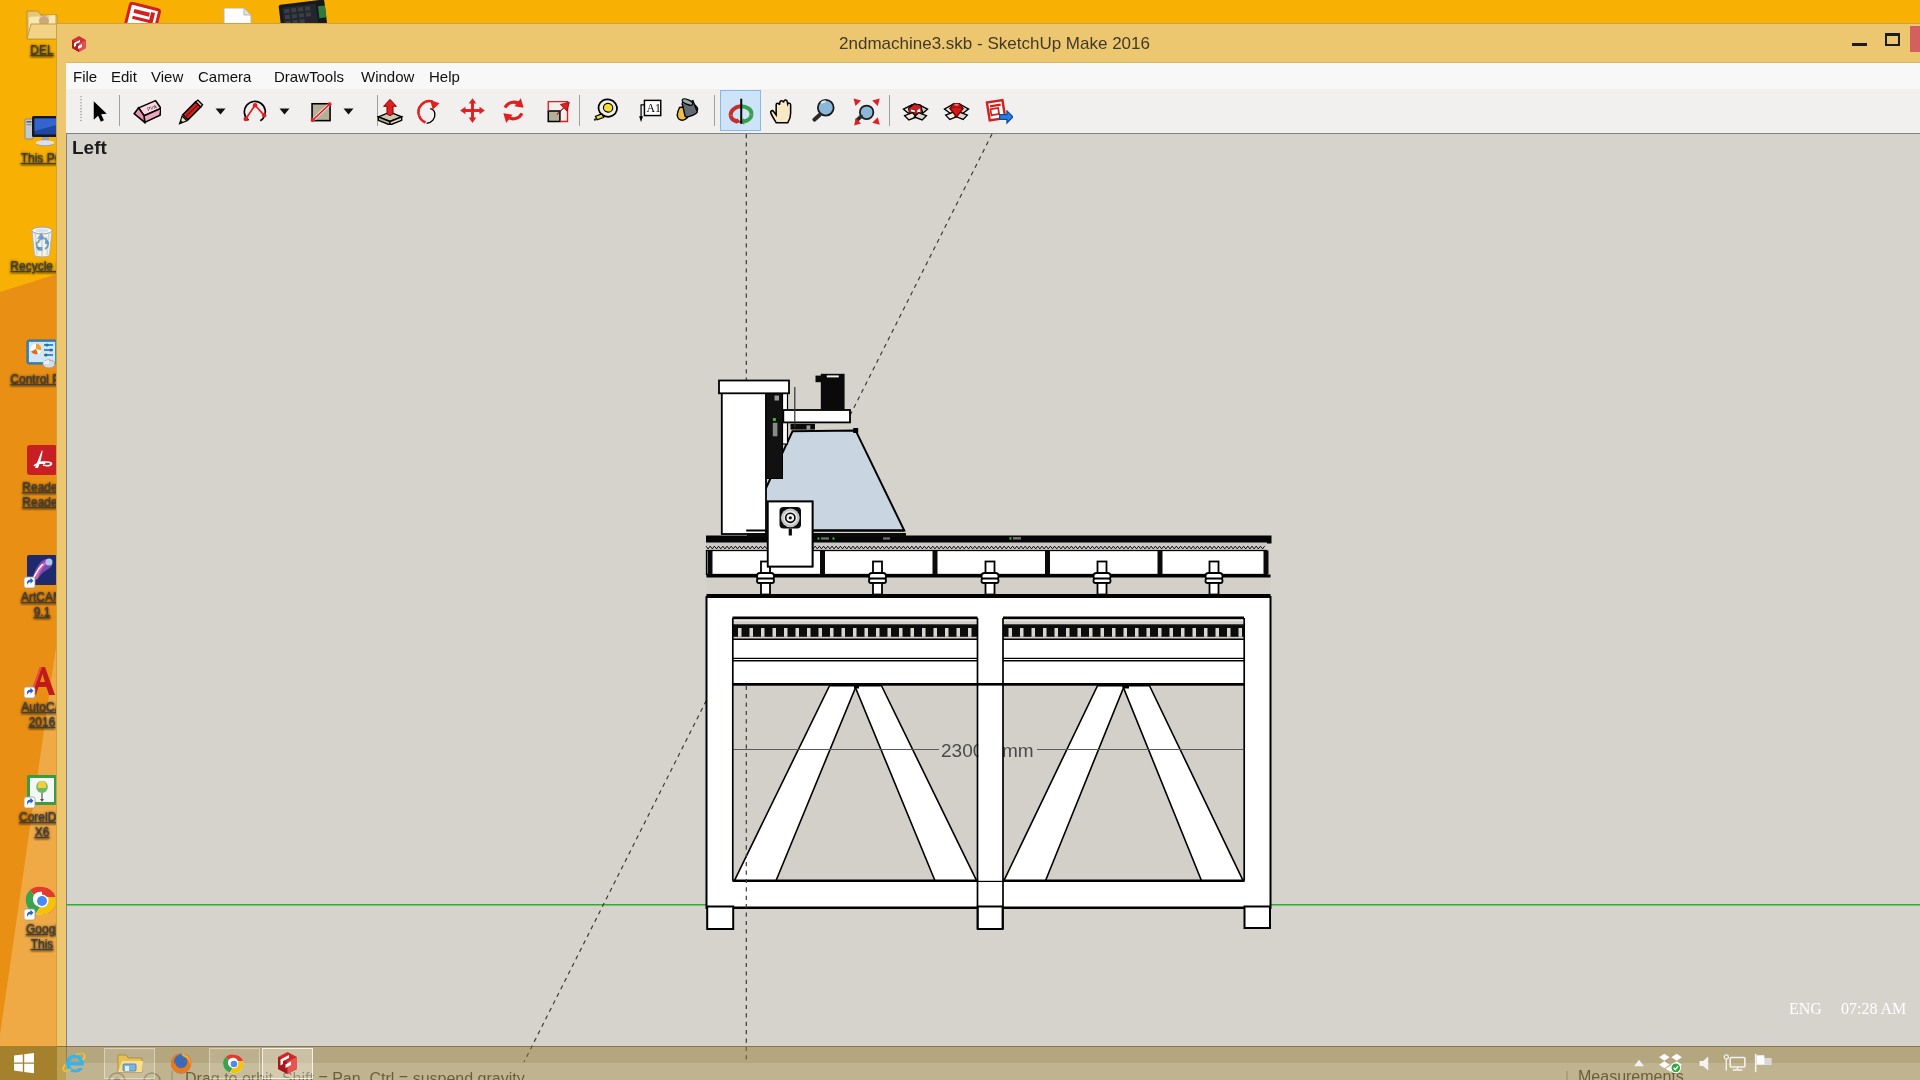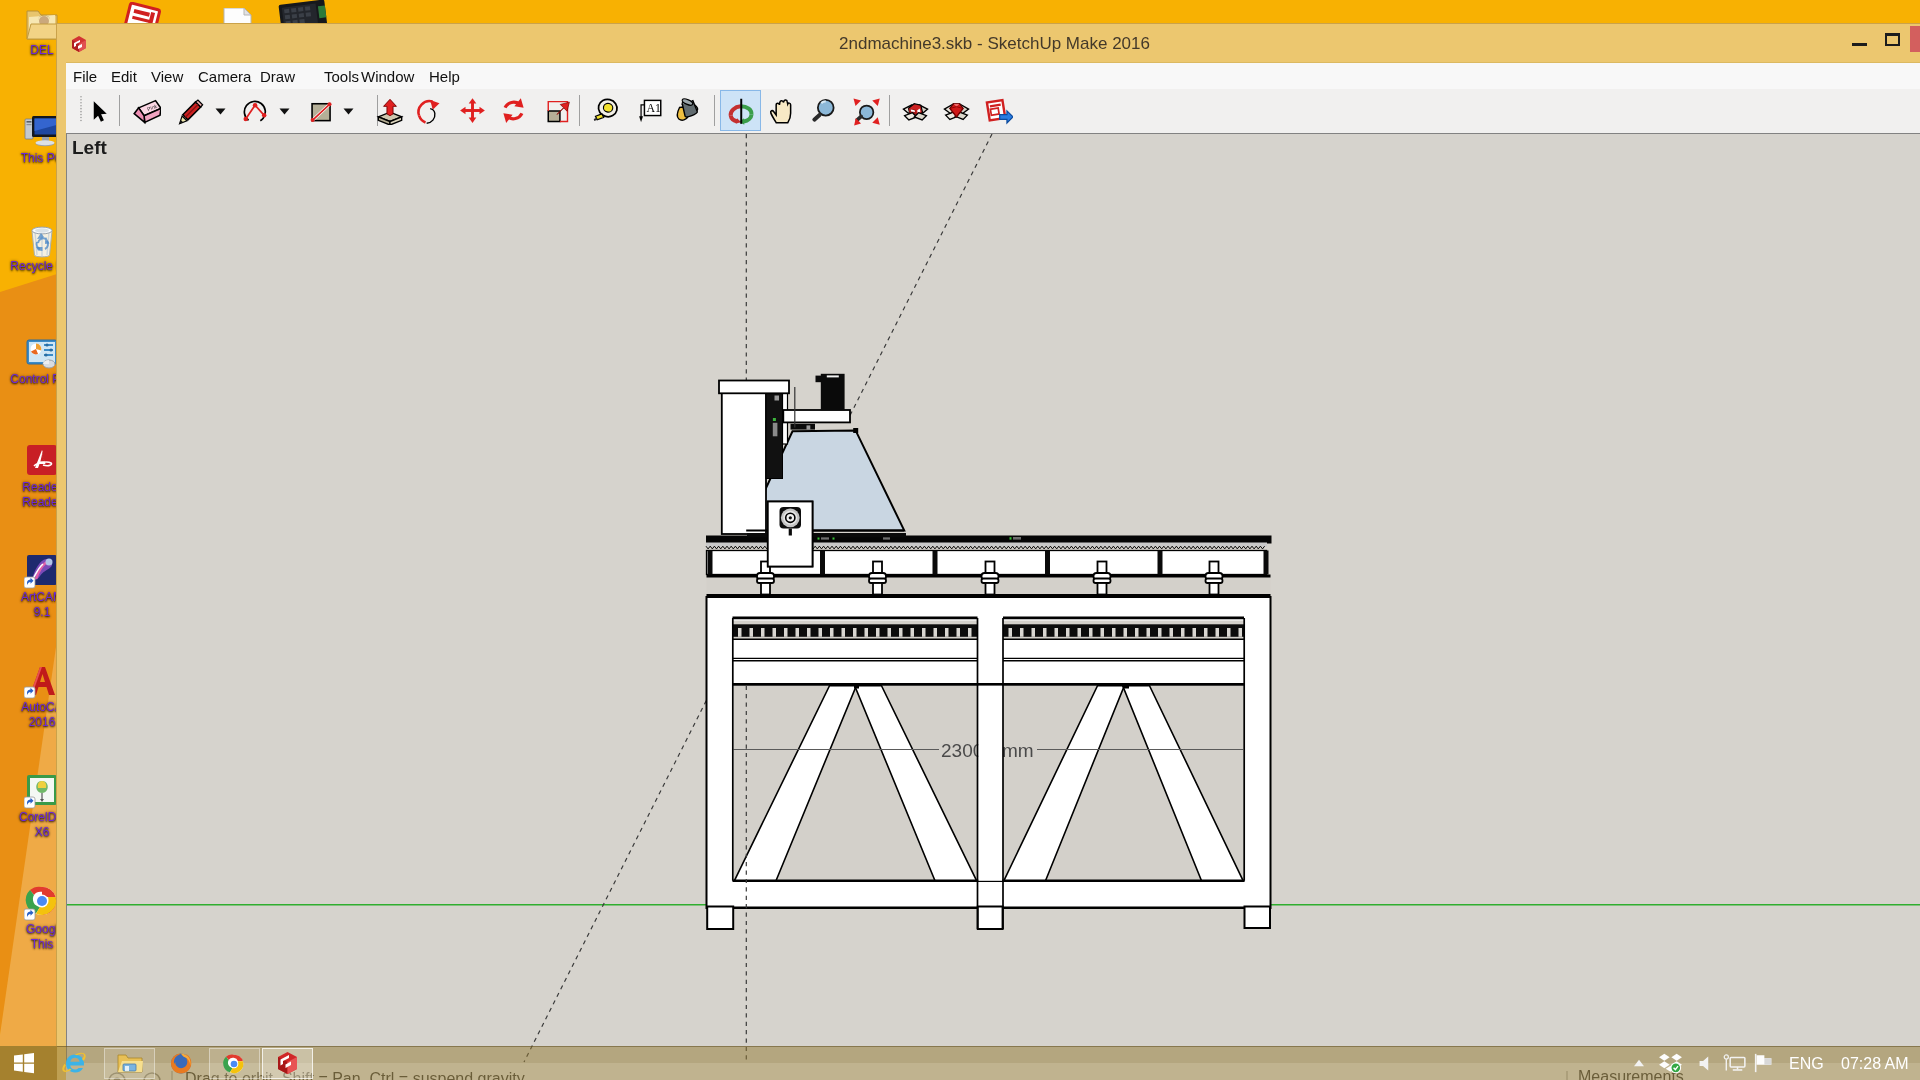--- a/index.html
+++ b/index.html
@@ -1,33 +1,33 @@
 <!DOCTYPE html>
 <html><head>
 <meta charset="utf-8">
 <style>
   * { margin:0; padding:0; box-sizing:border-box; }
   html,body { width:1920px; height:1080px; overflow:hidden; font-family:"Liberation Sans", sans-serif; }
   #desktop { position:absolute; left:0; top:0; width:1920px; height:1080px; background:#f8b102; }
   .dicon { position:absolute; z-index:1; width:80px; text-align:center; }
-  .dicon .lb { font-size:12px; color:#6d28d9; line-height:14.5px;
-    text-shadow:0 1px 2px rgba(0,0,0,.9), 0 0 3px rgba(0,0,0,.55); }
+  .dicon .lb { font-size:12px; color:#404040; line-height:14.5px;
+    text-shadow:0 1px 2px rgba(0,0,0,.9), 0 0 3px rgba(0,0,0,.55);text-decoration:underline; }
   #win { position:absolute; z-index:5; left:57px; top:24px; width:1875px; height:1100px;
     background:#ecc76f; box-shadow:0 0 0 1px #caa24a; }
   #title { position:absolute; left:0; top:10px; width:1875px; text-align:center; font-size:17px; color:#43392a; }
   #menubar { position:absolute; left:9px; top:38px; border-top:1px solid #dcb961; width:1866px; height:27px; background:#f8f8f8; }
   .mi { position:absolute; top:5px; font-size:15px; color:#101010; }
   #toolbar { position:absolute; left:9px; top:65px; width:1866px; height:44px; background:#f1f0ef; }
   .sep { position:absolute; top:6px; height:31px; width:1px; background:#9f9f9f; }
   .tbi { position:absolute; top:8px; width:28px; height:28px; }
   #canvasarea { position:absolute; left:9px; top:109px; width:1866px; height:930px;
      border-top:1px solid #828282; border-left:1px solid #828282; background:#d6d3cd; }
   #leftlabel { position:absolute; left:5px; top:3px; font-size:19px; color:#1c1c1c;font-weight:bold; }
   #statusbar { position:absolute; left:9px; top:1039px; width:1866px; height:41px; background:#efefee; font-size:16px; color:#3c3c3c; }
-  .tray { position:absolute; color:#fff; font-size:16px; top:1055px; }
+  .tray { position:absolute; color:#fff; font-size:16px; top:1000px;font-family:Liberation Serif, serif; }
 </style>
 </head>
 <body>
 <div id="desktop">
   <svg width="1920" height="1080" style="position:absolute;left:0;top:0">
     <polygon points="0,292 57,274 57,668 0,1037" fill="#e98f14"></polygon>
     <polygon points="0,1035 57,640 57,1080 0,1080" fill="#efaa46"></polygon>
   </svg>
 </div>
 
@@ -205,22 +205,22 @@
     <polygon points="8,11 12,9 12,12 8,14" fill="#fff"></polygon>
   </svg>
   <div style="position:absolute;left:1795px;top:18.5px;width:15px;height:3px;background:#1c1c1c"></div>
   <div style="position:absolute;left:1828px;top:9px;width:15px;height:12.5px;border:2px solid #1c1c1c;border-top:3.5px solid #1c1c1c"></div>
   <div style="position:absolute;left:1853px;top:2px;width:26px;height:26px;background:#d35f5e"></div>
   <div id="menubar">
     <span class="mi" style="left:7px">File</span>
     <span class="mi" style="left:45px">Edit</span>
     <span class="mi" style="left:85px">View</span>
     <span class="mi" style="left:132px">Camera</span>
-    <span class="mi" style="left:194px">Draw</span>
-    <span class="mi" style="left:258px">Tools</span>
+    <span class="mi" style="left:208px">Draw</span>
+    <span class="mi" style="left:243px">Tools</span>
     <span class="mi" style="left:295px">Window</span>
     <span class="mi" style="left:363px">Help</span>
   </div>
   <div id="toolbar">
 <svg class="tbi" style="left:1px;top:6px" width="6" height="32" viewBox="0 0 6 32">
         <circle cx="3" cy="2.0" r="0.9" fill="#9a9a9a"></circle>
         <circle cx="3" cy="5.4" r="0.9" fill="#9a9a9a"></circle>
         <circle cx="3" cy="8.8" r="0.9" fill="#9a9a9a"></circle>
         <circle cx="3" cy="12.2" r="0.9" fill="#9a9a9a"></circle>
         <circle cx="3" cy="15.6" r="0.9" fill="#9a9a9a"></circle>

